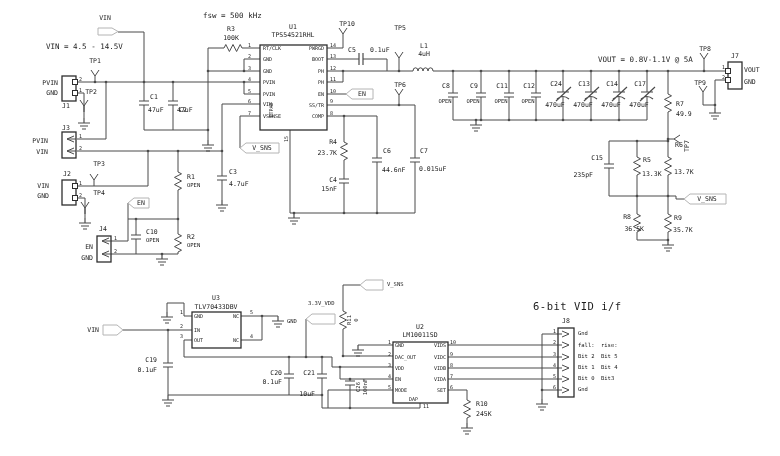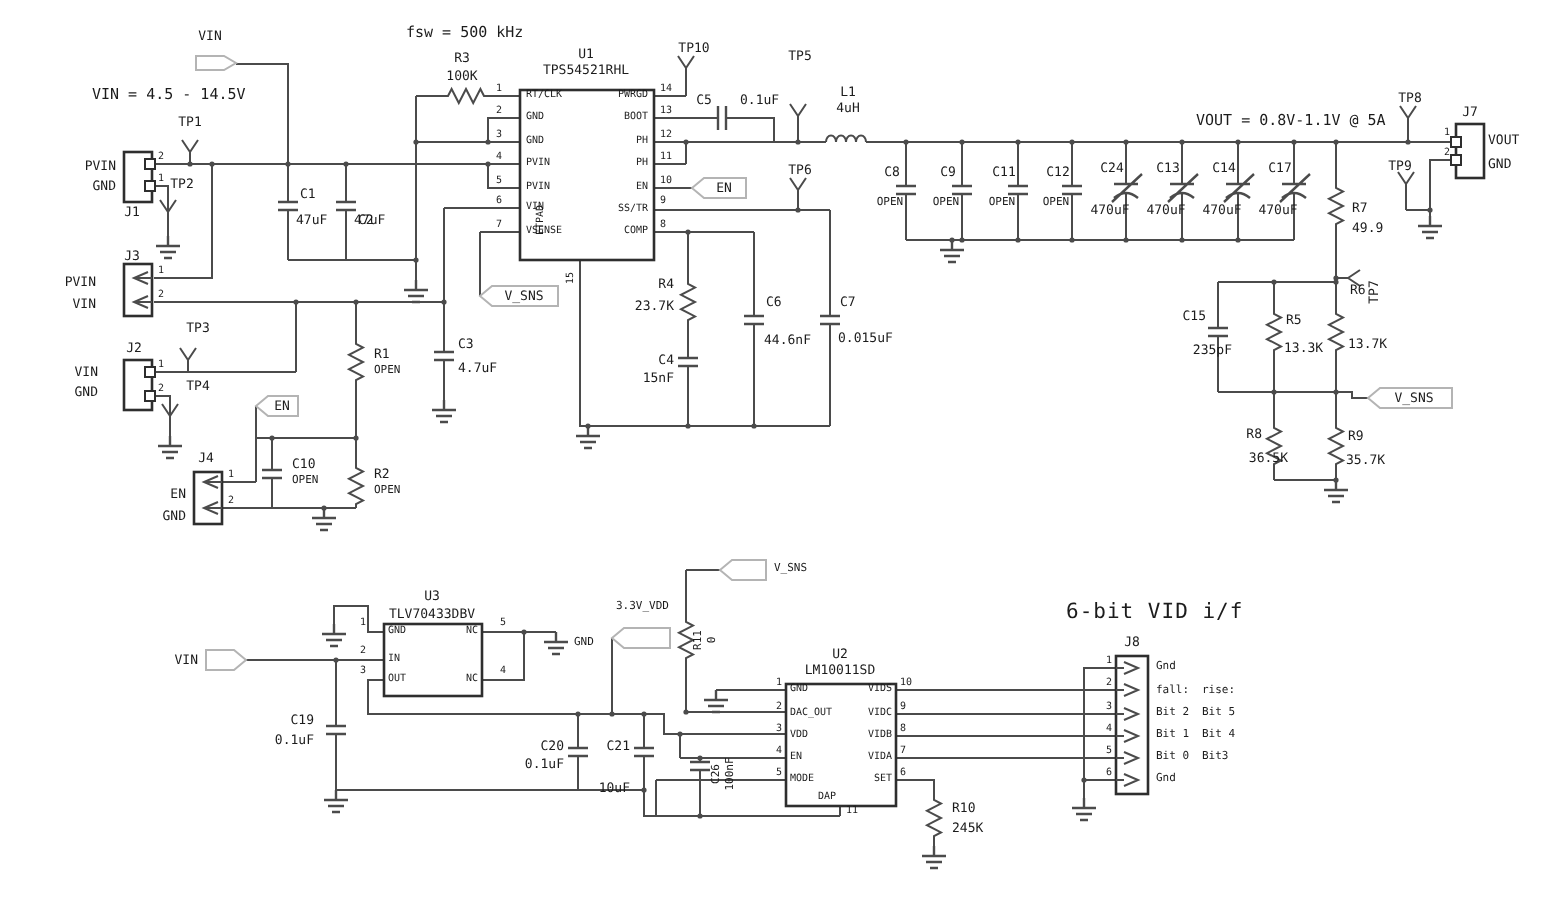--- a/index.html
+++ b/index.html
@@ -405,21 +405,21 @@
       <div class="lbl s6 am" style="left: 735px; top: 56px;">J7</div>
       <div class="lbl s5 ae" style="left: 725px; top: 67px;">1</div>
       <div class="lbl s5 ae" style="left: 725px; top: 77px;">2</div>
       <div class="lbl s6" style="left: 744px; top: 70px;">VOUT</div>
       <div class="lbl s6" style="left: 744px; top: 82px;">GND</div>
       <div class="lbl s6 am" style="left: 700px; top: 83px;">TP9</div>
       <div class="lbl s6" style="left: 676px; top: 104px;">R7</div>
       <div class="lbl s6" style="left: 676px; top: 114px;">49.9</div>
       <div class="lbl s6 am rot" style="left: 687px; top: 146px;">TP7</div>
       <div class="lbl s6 ae" style="left: 603px; top: 158px;">C15</div>
-      <div class="lbl s6 ae" style="left: 616px; top: 175px;">235pF</div>
+      <div class="lbl s6 ae" style="left: 593px; top: 175px;">235pF</div>
       <div class="lbl s6" style="left: 643px; top: 160px;">R5</div>
       <div class="lbl s6" style="left: 642px; top: 174px;">13.3K</div>
       <div class="lbl s6" style="left: 675px; top: 145px;">R6</div>
       <div class="lbl s6" style="left: 674px; top: 172px;">13.7K</div>
       <div class="lbl s6 am" style="left: 707px; top: 199px;">V_SNS</div>
       <div class="lbl s6 ae" style="left: 631px; top: 217px;">R8</div>
       <div class="lbl s6 ae" style="left: 631px; top: 229px; margin-left: 13px;">36.5K</div>
       <div class="lbl s6" style="left: 674px; top: 218px;">R9</div>
       <div class="lbl s6" style="left: 673px; top: 230px;">35.7K</div>
       <div class="lbl s6 ae" style="left: 99px; top: 330px;">VIN</div>

